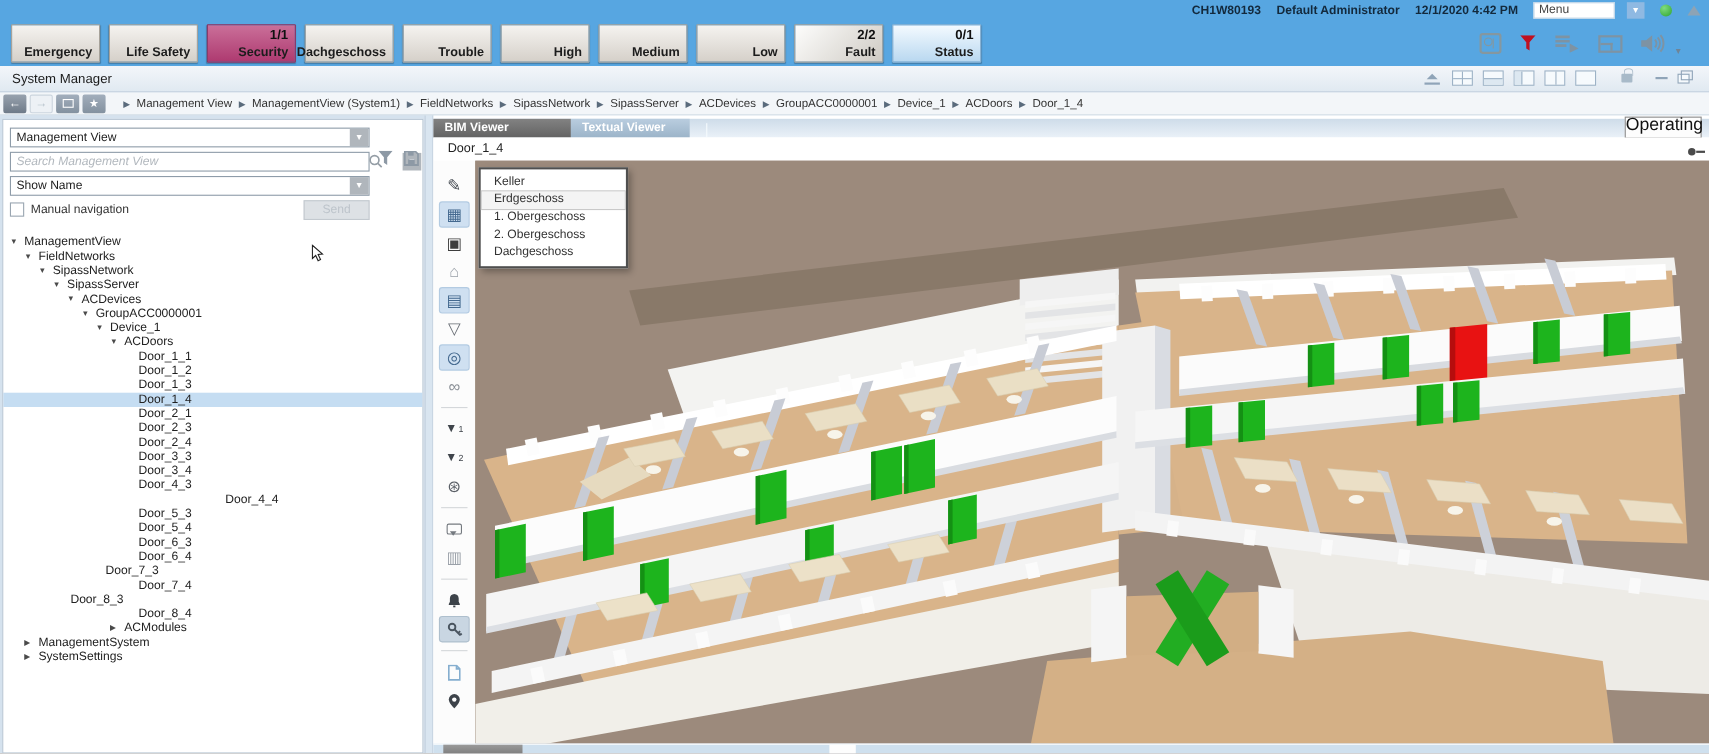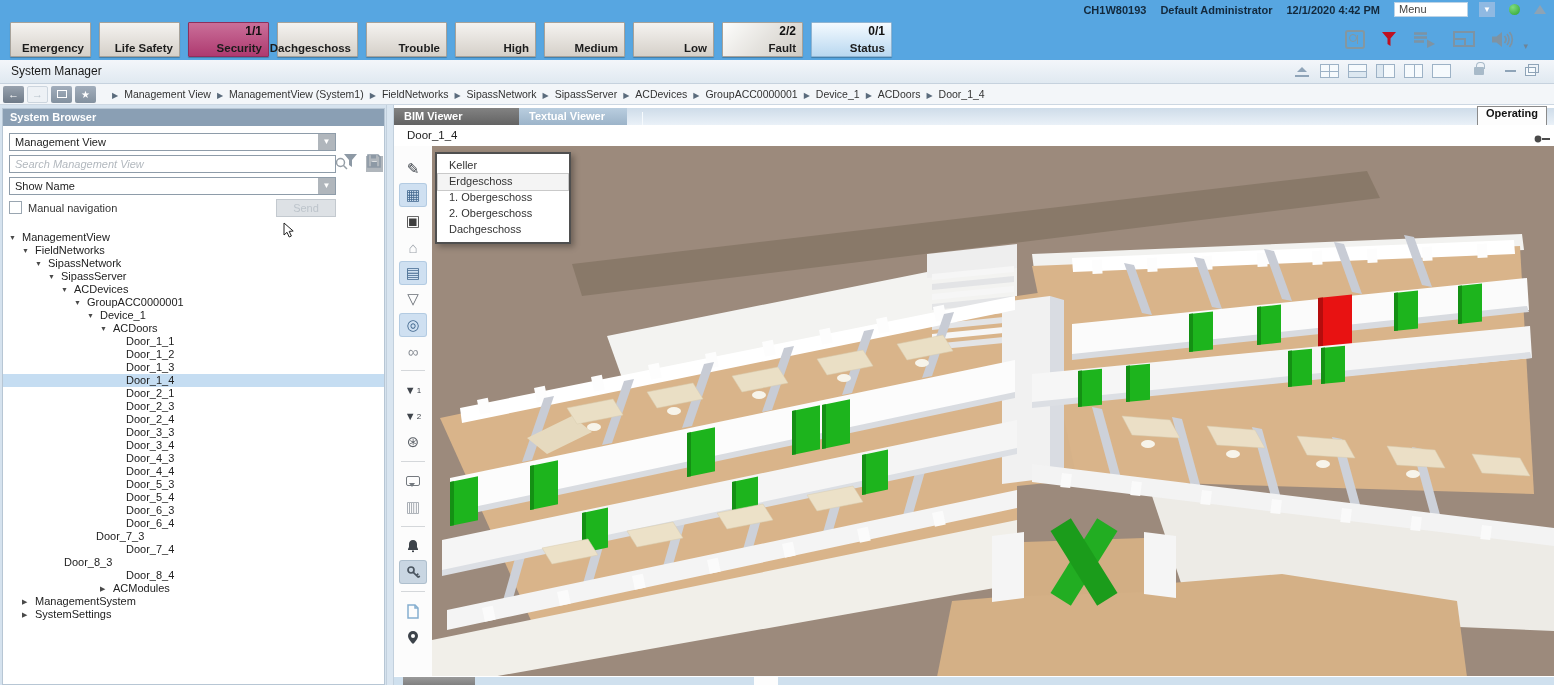--- a/index.html
+++ b/index.html
@@ -104,21 +104,21 @@
 
   
   .right-region { position:absolute; left:394px; top:105px; right:0; bottom:0; background:#fff; }
   .tabbar { position:absolute; left:0; top:3px; right:0; height:17px;
             background:linear-gradient(#cedce9,#eaf1f8); display:flex; }
   .tab { height:17px; padding:0 10px; font-size:11px; font-weight:bold; color:#fff; line-height:17px; width:125px; }
   .tab.active { background:linear-gradient(#828282,#636363); }
   .tab:not(.active) { background:linear-gradient(#b9cddf,#9cb4c9); width:108px; }
   .tab-divider { width:1px; height:13px; margin-top:2px; background:#f6fafd; margin-left:2px; }
   .operating-btn { position:absolute; right:7px; top:1px; width:70px; height:20px; background:#fdfdfd;
-                   border:1px solid #8a8a8a; font-size:11px; font-weight:bold; color:#111; text-align:center; line-height:13px; }
+                   border:1px solid #8a8a8a; font-size:16px; font-weight:normal; color:#111; text-align:center; line-height:13px; }
   .subheader { position:absolute; left:0; top:20px; right:0; height:21px; background:#fff; }
   .sel-label { position:absolute; left:13px; top:4px; font-size:11.5px; color:#222; }
   .pin-handle { position:absolute; right:4px; top:8px; }
 
   
   .vtoolbar { position:absolute; left:0; top:41px; width:38px; bottom:9px; background:#fcfcfc;
               display:flex; flex-direction:column; align-items:center; padding-top:12px; }
   .tbtn { width:26px; height:22px; display:flex; align-items:center; justify-content:center;
           font-size:15px; color:#55595f; margin-bottom:4px; border-radius:2px; }
   .tbtn.hl { background:#cfe0f1; box-shadow:0 0 0 1px #b3cbe2; }
@@ -276,21 +276,20 @@
         <span><span class="sep">▶</span><span class="crumb">Device_1</span></span>
 
         <span><span class="sep">▶</span><span class="crumb">ACDoors</span></span>
 
         <span><span class="sep">▶</span><span class="crumb">Door_1_4</span></span>
       </span>
   </div>
 
   <div class="left-region">
     <div class="sb-panel">
-      <div class="sb-header">System Browser</div>
       <div class="sb-controls">
         <div class="combo">
           <span class="val">Management View</span>
           <span class="arrow-btn">▼</span>
         </div>
         <div class="search-row">
           <input class="search-input" type="text" placeholder="Search Management View" style="">
           <span class="search-mag">
             <svg width="13" height="13" viewBox="0 0 13 13">
                 <circle cx="5.5" cy="5.5" r="4" fill="none" stroke="#959ea6" stroke-width="1.5"></circle>
@@ -409,21 +408,21 @@
           <div class="trow" style="padding-left: 110px;">
             <span class="arr"></span>
             <span>Door_3_4</span>
           </div>
 
           <div class="trow" style="padding-left: 110px;">
             <span class="arr"></span>
             <span>Door_4_3</span>
           </div>
 
-          <div class="trow" style="padding-left: 110px;">
+          <div class="trow" style="padding-left: 58px; justify-content: center;">
             <span class="arr"></span>
             <span>Door_4_4</span>
           </div>
 
           <div class="trow" style="padding-left: 110px;">
             <span class="arr"></span>
             <span>Door_5_3</span>
           </div>
 
           <div class="trow" style="padding-left: 110px;">

